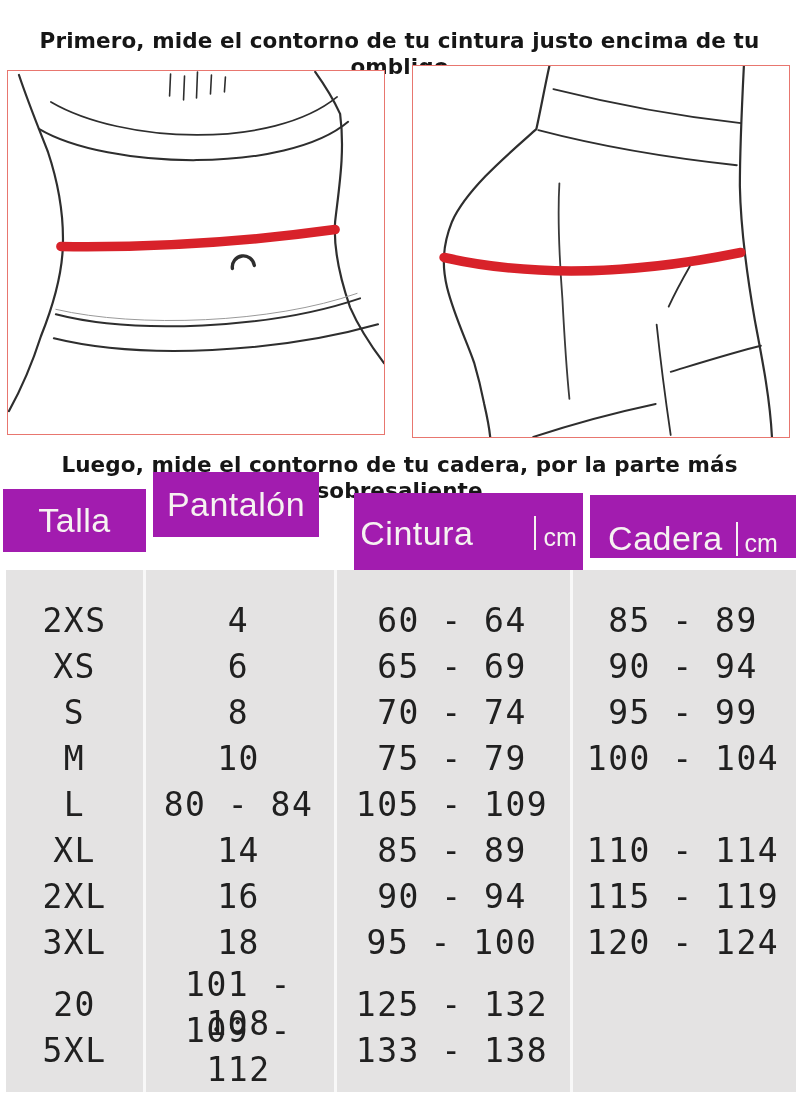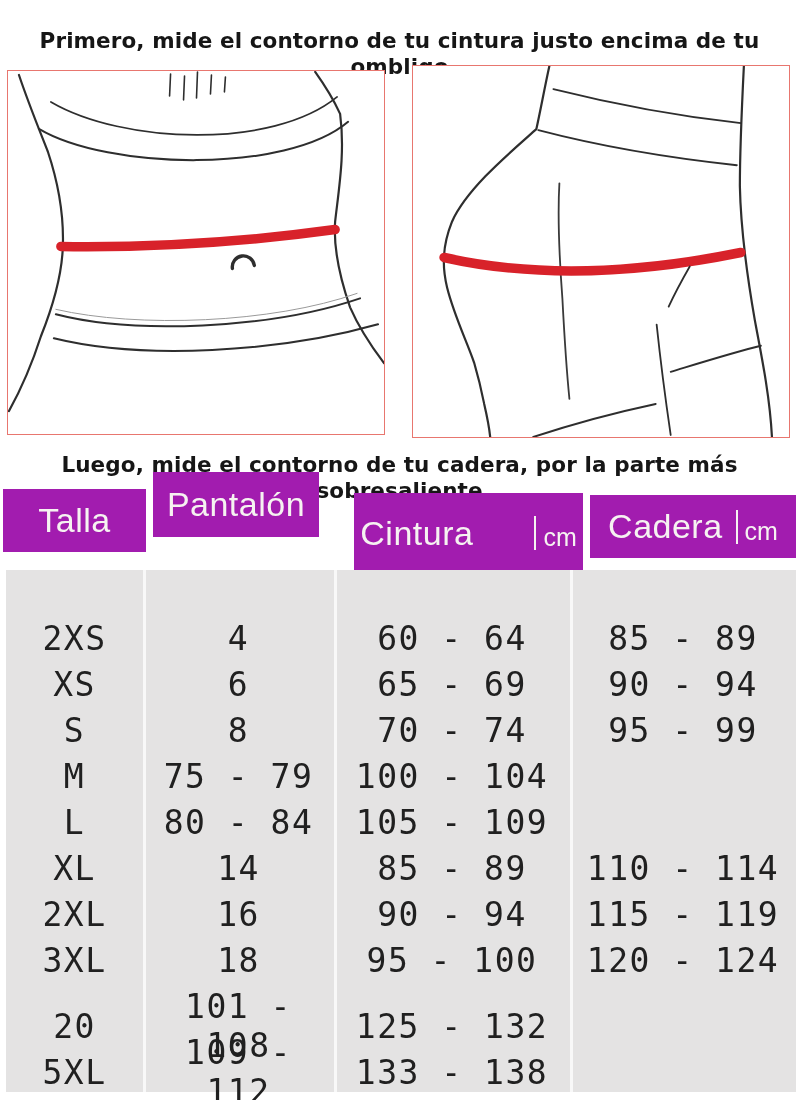--- a/index.html
+++ b/index.html
@@ -23,38 +23,38 @@
 
   .hdr{
     position:absolute;background:#a21caf;color:#f6f2f1;
     display:flex;align-items:center;justify-content:center;
     font-family:"Liberation Sans",sans-serif;font-weight:400;
     font-size:34px;letter-spacing:0.5px;
   }
   #hdr-talla   {left:3px;  top:489px;width:143px;height:63px;}
   #hdr-pantalon{left:153px;top:472px;width:166px;height:65px;}
   #hdr-cintura {left:354px;top:493px;width:229px;height:80px;gap:48px;}
-  #hdr-cadera  {left:590px;top:495px;width:206px;height:63px;}
+  #hdr-cadera  {left:590px;top:495px;width:206px;height:63px;align-items:flex-end;}
   .unit-group{display:flex;align-items:center;}
   .unit-bar{display:inline-block;width:2px;height:34px;background:#f6f2f1;margin:0 7px 0 13px;}
   .unit{font-size:25px;letter-spacing:0;margin-top:9px;}
 
   .table-panel{
     position:absolute;left:6px;top:570px;width:790px;height:522px;background:#e4e3e3;
   }
   .divider{position:absolute;top:0;bottom:0;width:2.5px;background:#f8f8f8;}
   #div-1{left:137px;} #div-2{left:328px;} #div-3{left:564px;}
   .rows-wrap{position:absolute;left:0;right:0;top:27px;}
   .trow{
     display:grid;grid-template-columns:137px 191px 236px 1fr;height:46px;align-items:center;
   }
   .tcell{
     text-align:center;
     font-family:"DejaVu Sans Mono","Liberation Mono",monospace;
-    font-size:33px;letter-spacing:1.5px;color:#202020;margin-top:22px;
+    font-size:33px;letter-spacing:1.5px;color:#202020;
   }
 </style>
 </head>
 <body>
 
 <div class="instruction" id="instruction-top">Primero, mide el contorno de tu cintura justo encima de tu ombligo</div>
 
 <div class="figure-box" id="waist-box">
   <svg viewBox="0 0 377 362" fill="none" stroke="#2e2e2e" stroke-width="2.2" stroke-linecap="round">
     <path d="M11,3 C20,30 31,57 40,80 C50,110 56,145 55,175 C54,205 45,235 33,265 C25,290 12,320 1,340"></path>
@@ -128,20 +128,21 @@
         <div class="tcell">90 - 94</div>
       </div>
       <div class="trow">
         <div class="tcell">S</div>
         <div class="tcell">8</div>
         <div class="tcell">70 - 74</div>
         <div class="tcell">95 - 99</div>
       </div>
       <div class="trow">
         <div class="tcell">M</div>
+        <div class="tcell">10</div>
         <div class="tcell">75 - 79</div>
         <div class="tcell">100 - 104</div>
       </div>
       <div class="trow">
         <div class="tcell">L</div>
         <div class="tcell">80 - 84</div>
         <div class="tcell">105 - 109</div>
       </div>
       <div class="trow">
         <div class="tcell">XL</div>

